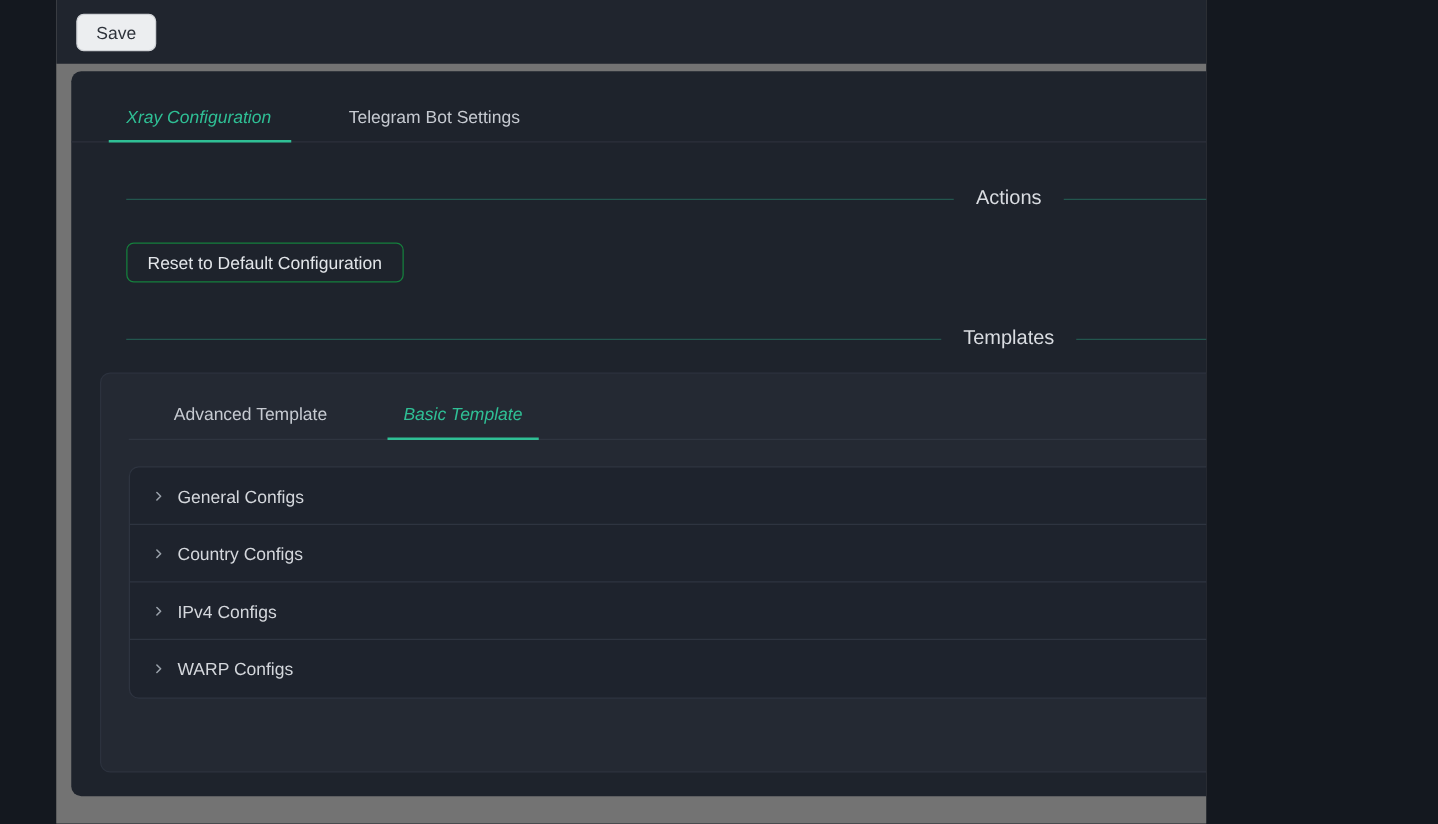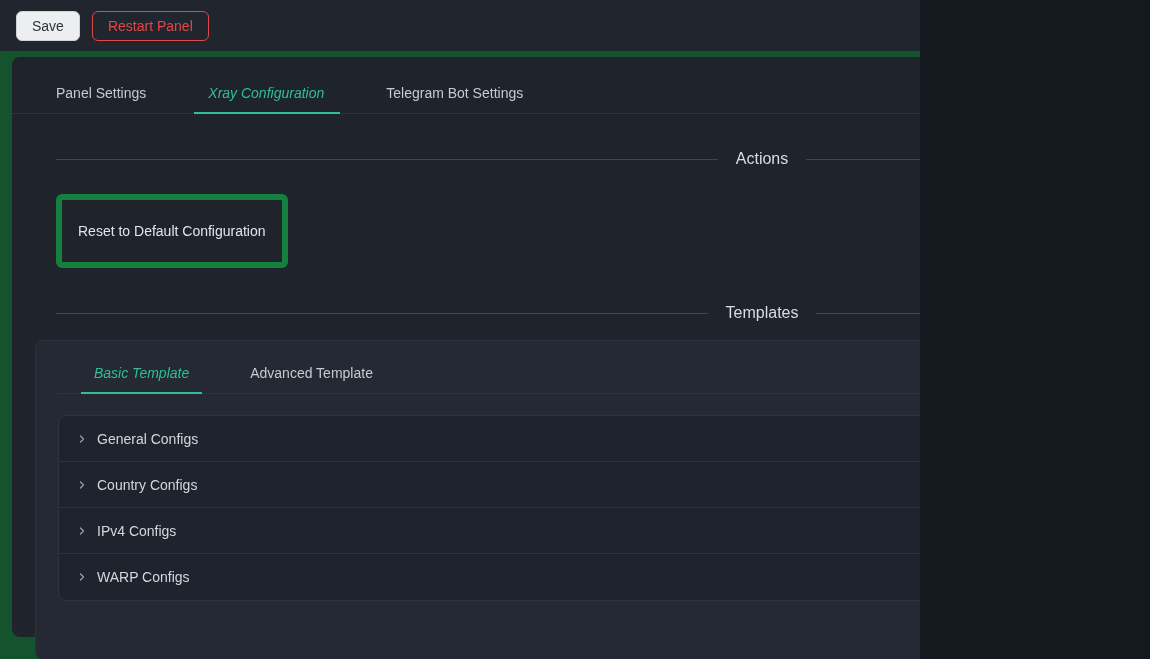--- a/index.html
+++ b/index.html
@@ -5,24 +5,25 @@
   :root{
     --accent:#2fbf95;
     --danger:#e0484a;
   }
   *{box-sizing:border-box;}
   html,body{margin:0;padding:0;background:#14181f;}
   .page{
     position:relative;
     width:920px;height:659px;
     overflow:hidden;
-    background:#14532d;
+    background:#737373;
     font-family:"Liberation Sans",sans-serif;
     color:#d4d7dc;
     font-size:14px;
+    margin-left:45px;
   }
   
   .topbar{
     height:51px;
     background:#20252e;
     display:flex;align-items:center;
     gap:12px;
     padding:0 16px;
   }
   .btn{
@@ -89,23 +90,23 @@
     background:rgba(47,191,149,0.33);
   }
   .divider-text{
     margin:0 18px;
     font-size:16px;
     color:#d9dce1;
     text-align:center;
   }
   .btn-reset{
     margin-top:26px;
-    border:6px solid #15803d;
+    border:1px solid #15803d;
     color:#e2e5e9;
-    padding:21px 16px;
+    padding:5px 16px;
   }
   
   .inner-card{
     margin:18px -21px 0 -21px;
     background:#242933;
     border:1px solid #2c323e;
     border-radius:8px;
     padding:12px 22px 22px 22px;
     min-height:320px;
   }
@@ -144,28 +145,26 @@
   .chevron svg{display:block;}
   .collapse-label{color:#d4d7dc;text-align:right;}
 </style>
 </head>
 <body>
 
 <div class="page">
 
   <header class="topbar">
     <button class="btn btn-save">Save</button>
-    <button class="btn btn-restart">Restart Panel</button>
   </header>
 
   <main class="content">
     <section class="card">
 
       <nav class="tabs main-tabs">
-        <div class="tab">Panel Settings</div>
         <div class="tab active">Xray Configuration</div>
         <div class="tab">Telegram Bot Settings</div>
       </nav>
 
       <div class="card-body">
 
         <div class="divider">
           <span class="line"></span>
           <span class="divider-text">Actions</span>
           <span class="line"></span>
@@ -175,22 +174,22 @@
 
         <div class="divider">
           <span class="line"></span>
           <span class="divider-text">Templates</span>
           <span class="line"></span>
         </div>
 
         <section class="inner-card">
 
           <nav class="tabs inner-tabs">
+            <div class="tab">Advanced Template</div>
             <div class="tab active">Basic Template</div>
-            <div class="tab">Advanced Template</div>
           </nav>
 
           <div class="collapse">
 
             <div class="collapse-row">
               <span class="chevron">
                 <svg width="12" height="12" viewBox="0 0 24 24" fill="none" stroke="currentColor" stroke-width="2.5" stroke-linecap="round" stroke-linejoin="round">
                     <path d="M9 18l6-6-6-6"></path>
                   </svg>
               </span>

